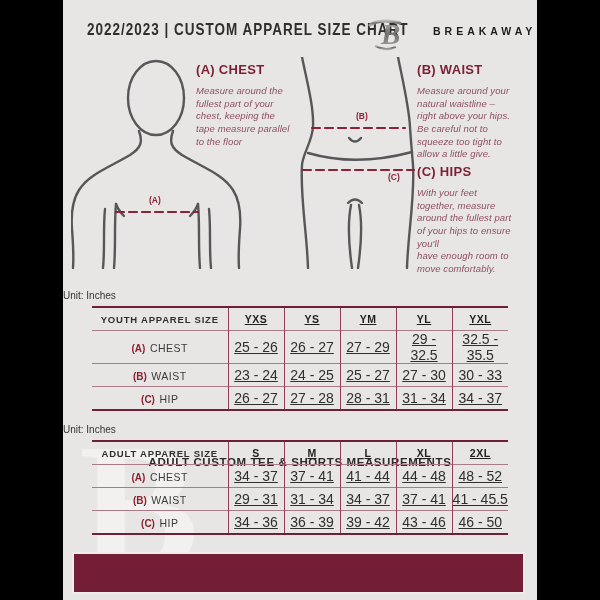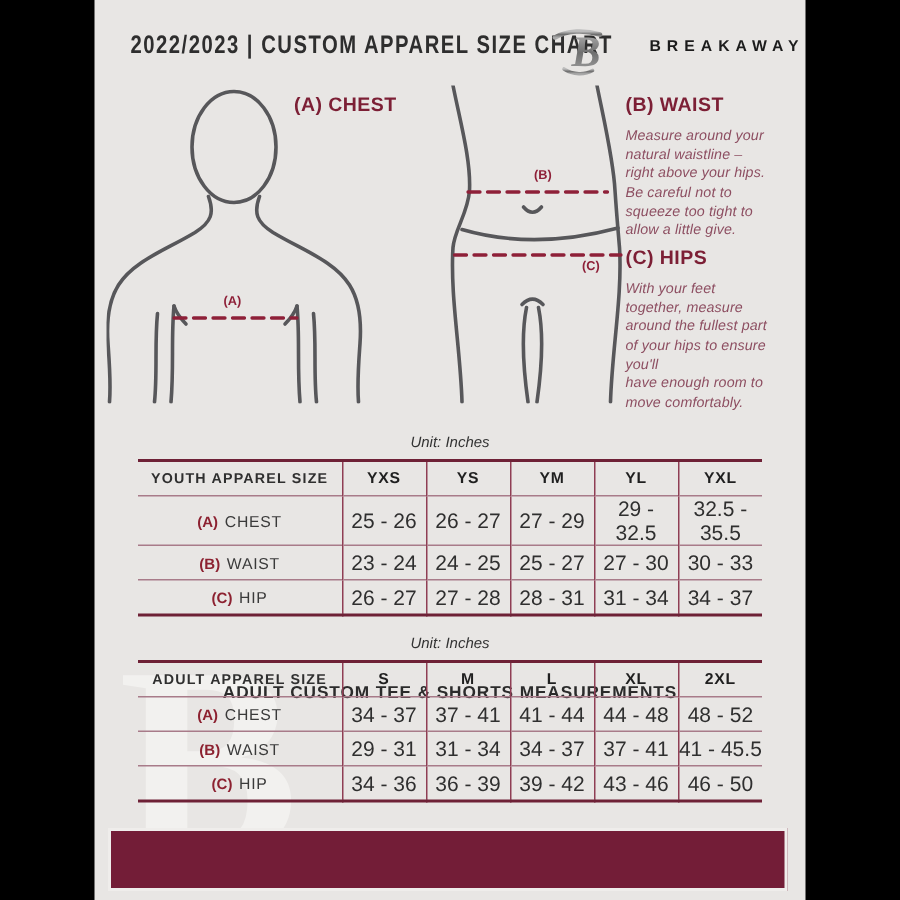--- a/index.html
+++ b/index.html
@@ -24,28 +24,28 @@
   
   .guide-h{font-size:13px;font-weight:bold;color:#7c1f35;letter-spacing:.3px;}
   .guide-p{
     font-size:9.5px;font-style:italic;color:#8d4e61;line-height:1.33;
     white-space:pre-line;letter-spacing:.1px;
   }
   .marker{font-size:8.5px;font-weight:bold;color:#8e2038;}
   
   .tbl-title{left:0;width:474px;text-align:center;font-size:11.5px;font-weight:bold;
     color:#2b2b2b;letter-spacing:.6px;}
-  .tbl-unit{left:0;width:474px;text-align:center;font-size:10px;font-style:italic;color:#333;}
+  .tbl-unit{left:0;width:474px;text-align:left;font-size:10px;color:#333;}
   table.size{
     border-collapse:collapse;table-layout:fixed;width:416px;z-index:2;
     border-top:2px solid #6e2136;border-bottom:2px solid #6e2136;background:transparent;
   }
   table.size td{height:22px;padding:0;text-align:center;vertical-align:middle;}
   table.size tr:not(:first-child) td{border-top:1.5px solid #a87b89;}
-  table.size td:not(:first-child){border-left:1.5px solid #8f3e54;}
+  table.size td:not(:first-child){border-left:1.5px solid #8f3e54;text-decoration:underline;}
   td.rowhead{text-align:left;padding-left:13px;}
   .colhead-first{font-size:9.5px;color:#2f2f2f;letter-spacing:.8px;font-weight:bold;}
   .colhead{font-size:10.5px;font-weight:bold;color:#1f1f1f;letter-spacing:.5px;}
   .prefix{font-size:10px;font-weight:bold;color:#8c2130;}
   .rowlabel{font-size:10.5px;color:#3a3a3a;letter-spacing:.5px;}
   .val{font-size:14px;color:#2f2f2f;}
   
   .footer-bar{
     left:9px;top:552px;width:449px;height:38px;background:#731d37;
     border:2px solid #efedeb;z-index:3;
@@ -100,20 +100,25 @@
     <path d="M 49 146 Q 56 139 63 146"></path>
     <path d="M 52 148 C 48 168 50 190 53 211"></path>
     <path d="M 60 148 C 64 168 62 190 59 211"></path>
     <path d="M 13 71 L 106 71" stroke="#8e2038" stroke-width="2.2" stroke-dasharray="8 5"></path>
     <path d="M 4 113 L 115 113" stroke="#8e2038" stroke-width="2.2" stroke-dasharray="8 5"></path>
   </svg>
   <div class="abs marker" style="left:293px;top:111px;">(B)</div>
   <div class="abs marker" style="left:325px;top:172px;">(C)</div>
 
   <div class="abs guide-h" style="left:133px;top:62px;">(A) CHEST</div>
+  <div class="abs guide-p" style="left:133px;top:85px;width:125px;">Measure around the
+fullest part of your
+chest, keeping the
+tape measure parallel
+to the floor</div>
 
   <div class="abs guide-h" style="left:354px;top:62px;">(B) WAIST</div>
   <div class="abs guide-p" style="left:354px;top:85px;width:118px;">Measure around your
 natural waistline –
 right above your hips.
 Be careful not to
 squeeze too tight to
 allow a little give.</div>
 
   <div class="abs guide-h" style="left:354px;top:164px;text-align:center;">(C) HIPS</div>

